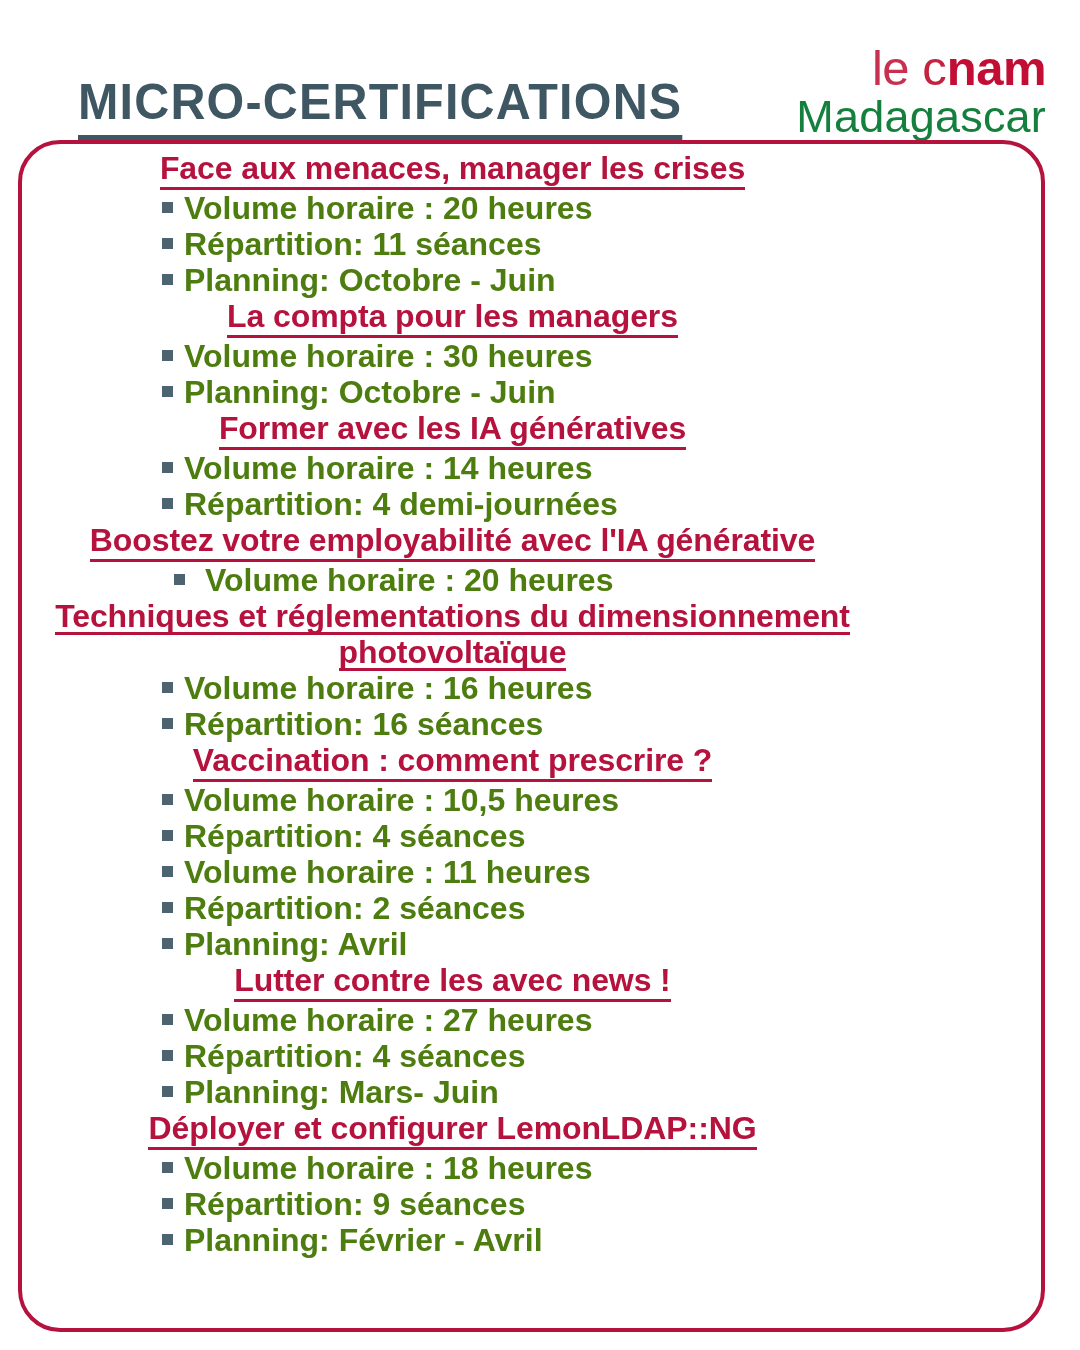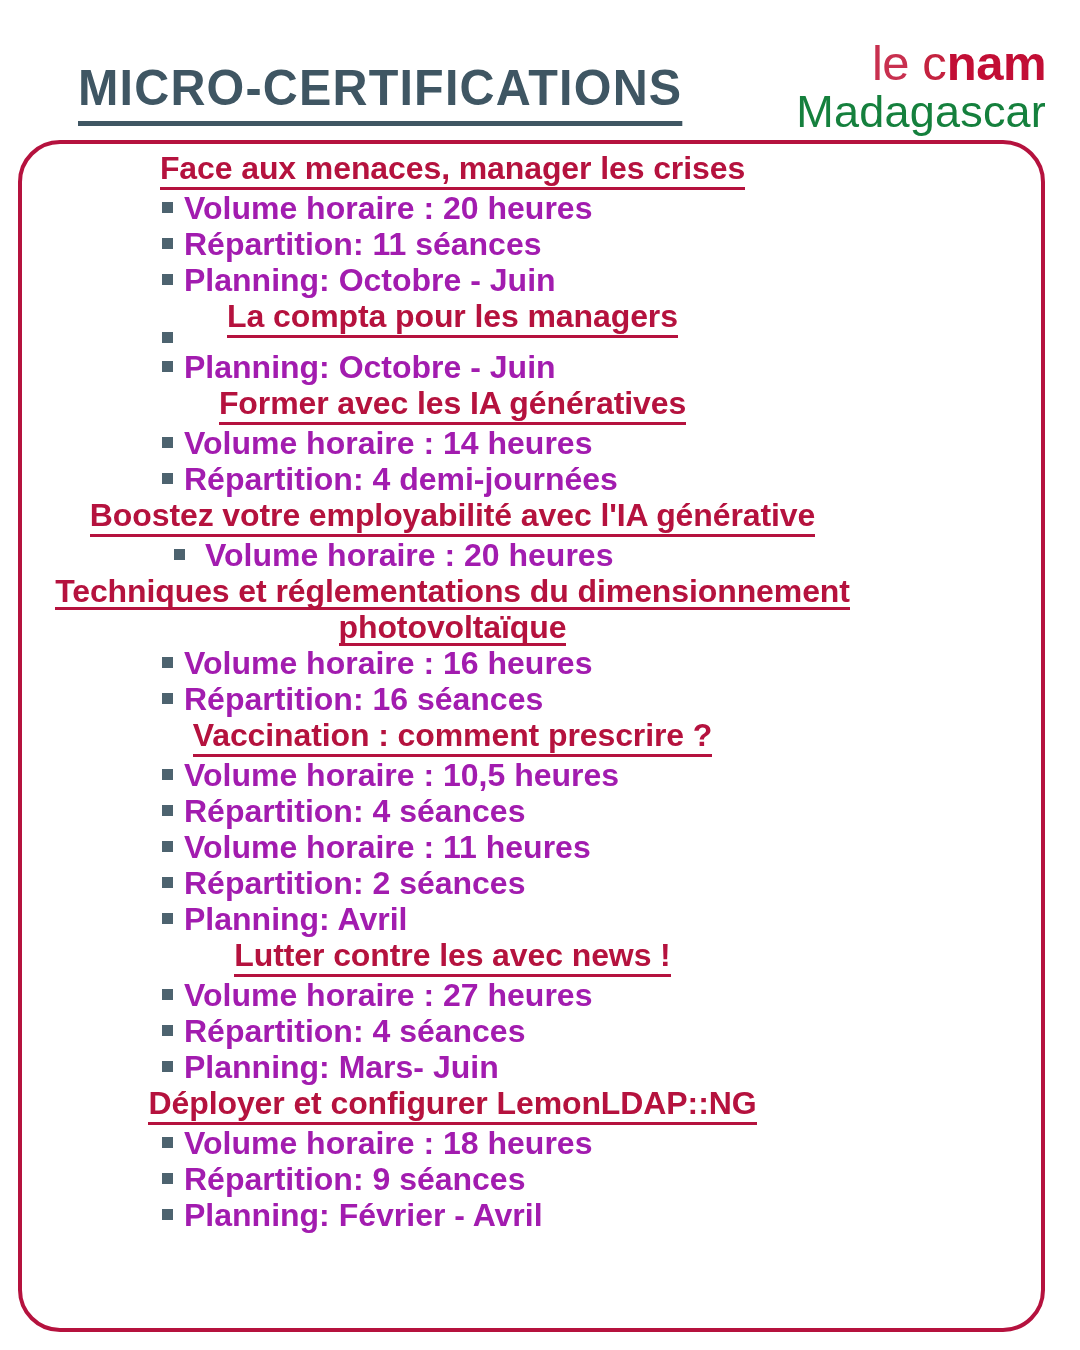--- a/index.html
+++ b/index.html
@@ -17,21 +17,21 @@
   }
 
   
   .header {
     position: absolute;
     top: 0;
     left: 0;
     width: 1080px;
     height: 140px;
     display: flex;
-    align-items: center;
+    align-items: flex-end;
     justify-content: space-between;
     box-sizing: border-box;
     padding: 32px 34px 0 78px;
   }
 
   .page-title {
     font-family: "Liberation Sans", sans-serif;
     font-size: 50px;
     font-weight: bold;
     color: #3f5663;
@@ -132,21 +132,21 @@
   }
 
   .bullets {
     list-style: none;
     margin: 0;
     padding: 0;
   }
   .bullets li {
     display: flex;
     align-items: baseline;
-    color: #a21caf;
+    color: #4d7c0f;
     font-size: 32px;
     font-weight: bold;
     line-height: 36px;
     padding-left: 130px;
   }
   .bullets.indent li {
     padding-left: 142px;
   }
   .bullets .marker {
     width: 11px;
@@ -193,20 +193,21 @@
           <span class="marker"></span>
           <span class="txt">Planning: Octobre - Juin</span>
         </li>
       </ul>
     </div>
     <div class="course-block">
       <div class="course-heading"><span class="hd-text">La compta pour les managers</span></div>
       <ul class="bullets">
         <li>
           <span class="marker"></span>
+          <span class="txt">Volume horaire : 30 heures</span>
         </li>
         <li>
           <span class="marker"></span>
           <span class="txt">Planning: Octobre - Juin</span>
         </li>
       </ul>
     </div>
     <div class="course-block">
       <div class="course-heading"><span class="hd-text">Former avec les IA génératives </span></div>
       <ul class="bullets">

